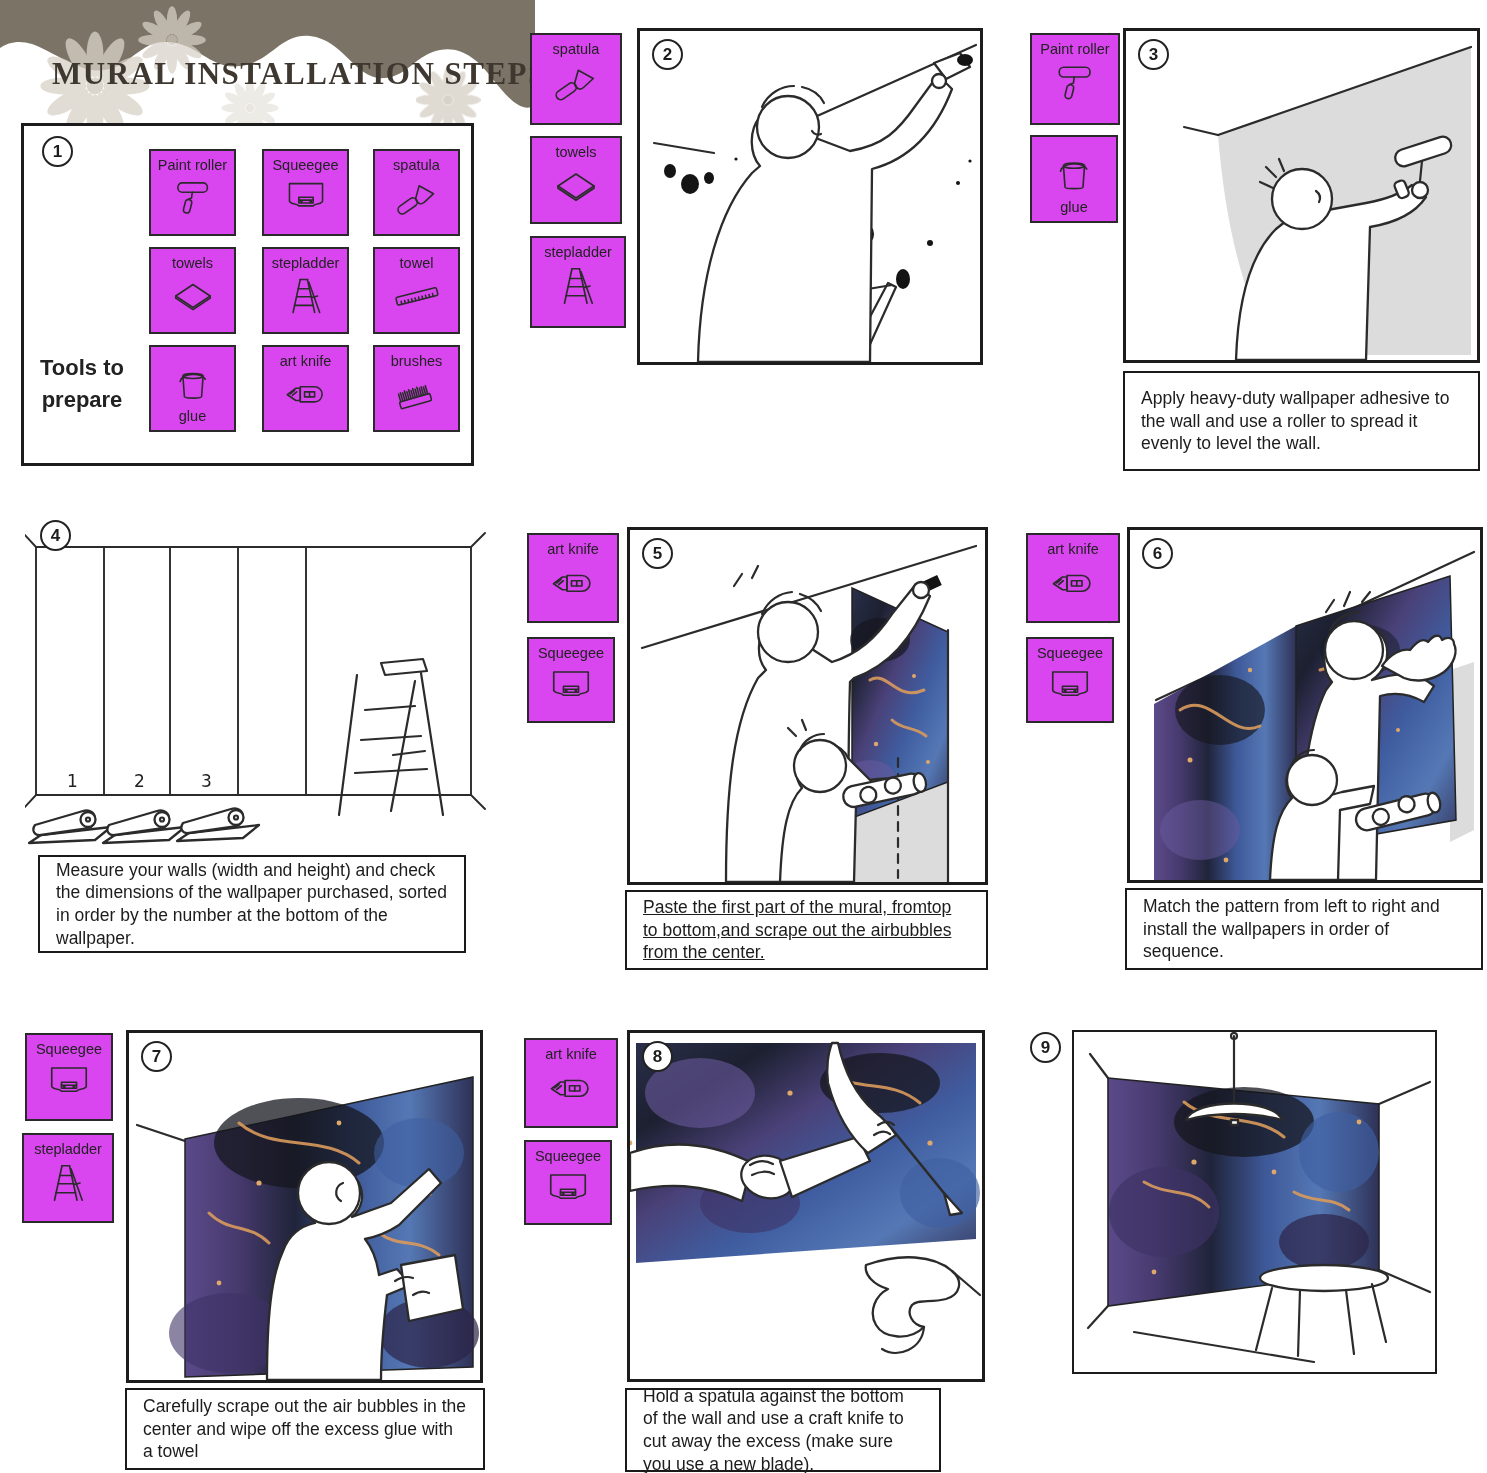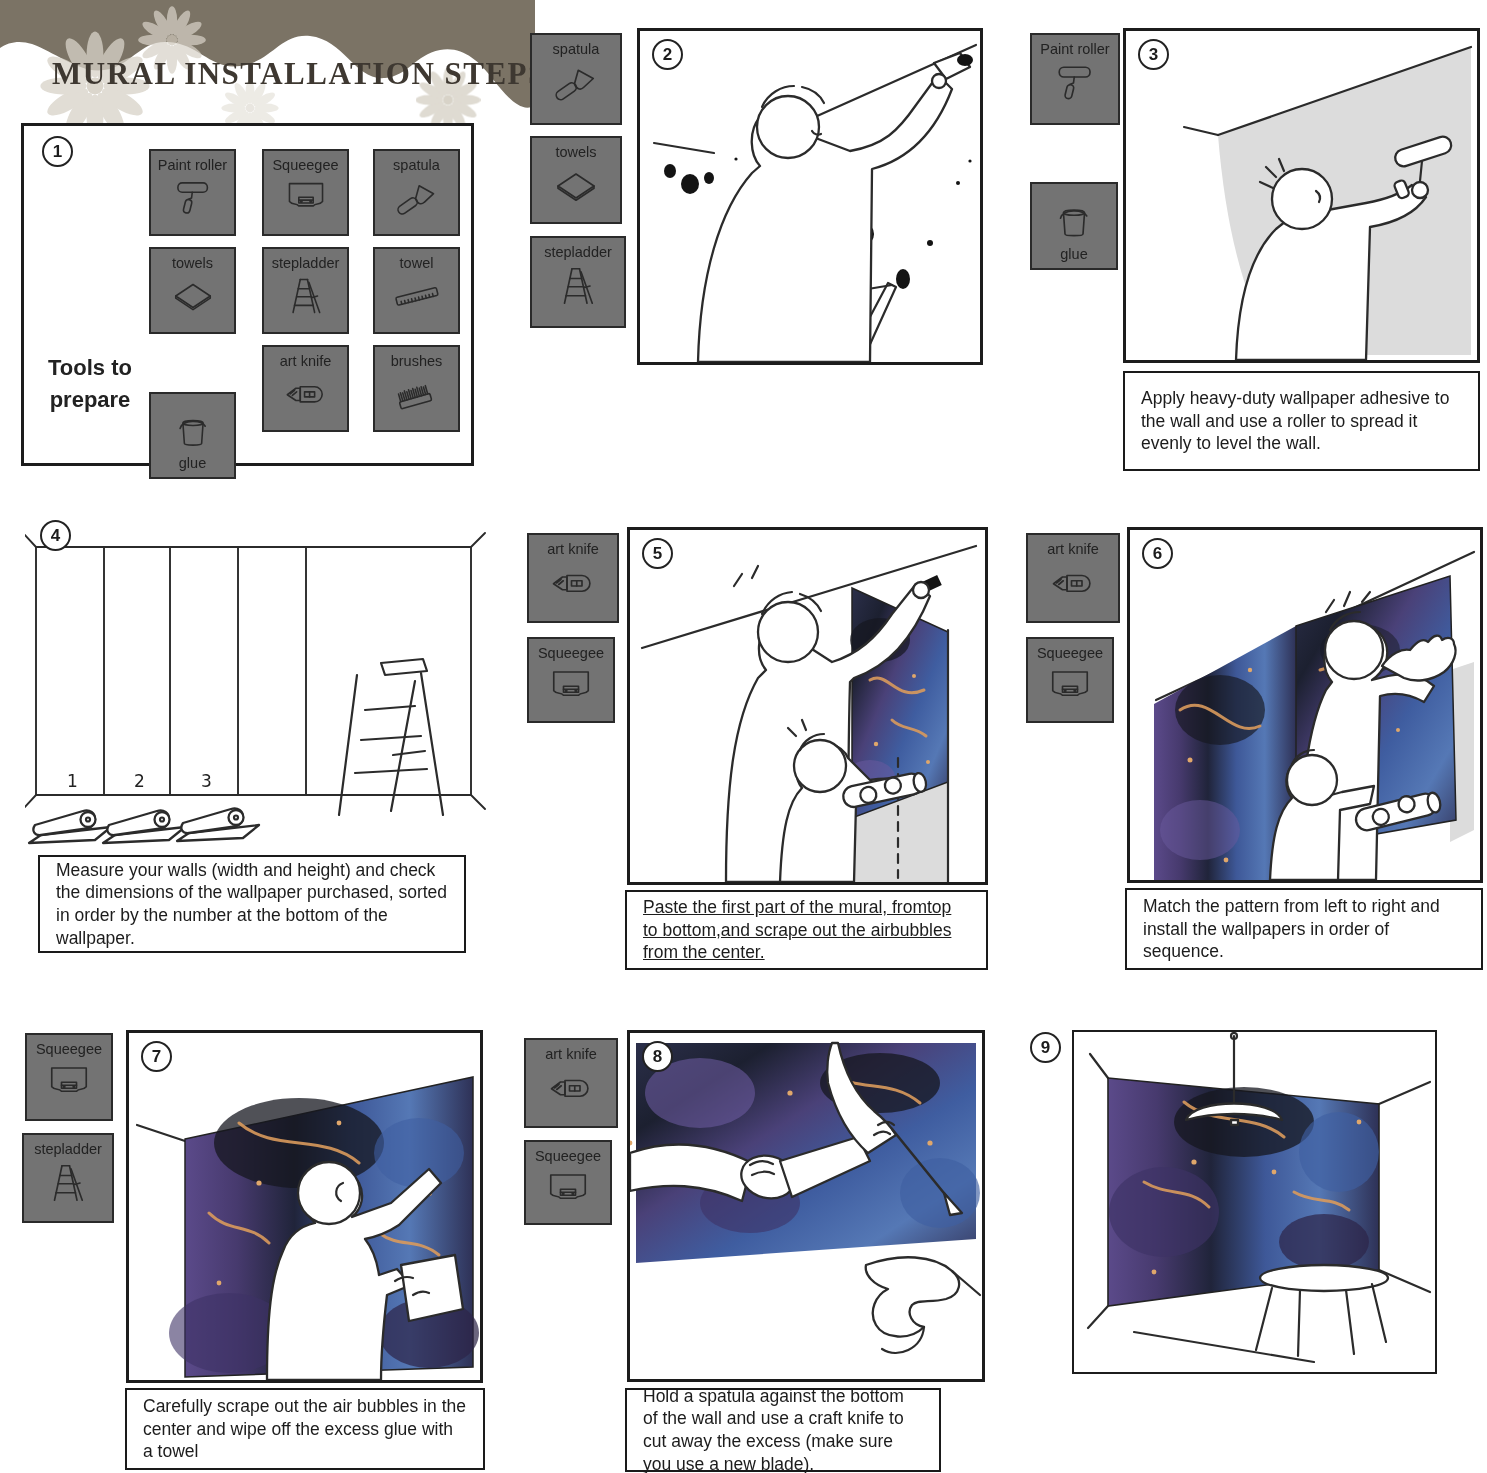--- a/index.html
+++ b/index.html
@@ -16,24 +16,24 @@
        display:flex;align-items:center;justify-content:center;font-size:17px;font-weight:600;
        background:#fff;z-index:5;}
   
   .panel{position:absolute;background:#fff;border:3px solid #1c1c1c;box-sizing:border-box;}
   .panel.thin{border-width:2px;}
   
   .cap{position:absolute;border:2.5px solid #1a1a1a;box-sizing:border-box;background:#fff;
        font-size:17.5px;line-height:1.3;padding:13px 16px;display:flex;align-items:center;}
   .cap.centered{text-align:center;justify-content:center;}
   
-  .toolbox{position:absolute;border:2px solid #2a2a2a;box-sizing:border-box;background:#737373;
+  .toolbox{position:absolute;border:2px solid #2a2a2a;box-sizing:border-box;background:#d946ef;
            display:flex;flex-direction:column;align-items:center;justify-content:flex-start;
            padding-top:6px;}
-  .toolbox.label-bottom{flex-direction:column-reverse;padding-top:2px;padding-bottom:6px;margin-top:47px;}
+  .toolbox.label-bottom{flex-direction:column-reverse;padding-top:2px;padding-bottom:6px;}
   .tool-label{font-size:14.5px;color:#222;white-space:nowrap;}
   .tool-ico{width:48px;height:48px;margin-top:2px;}
   .grid-box{width:87px;height:87px;}
   .grid-box .tool-ico{width:46px;height:46px;}
   .tools-title{position:absolute;left:30px;top:230px;width:110px;text-align:center;
                font-weight:700;font-size:22px;line-height:1.45;color:#222;}
   .illus{position:absolute;inset:0;width:100%;height:100%;}
   .ln{stroke:#2b2b2b;stroke-width:2.2;fill:none;stroke-linecap:round;stroke-linejoin:round;}
   .fig{stroke:#2b2b2b;stroke-width:2.3;fill:#fff;stroke-linecap:round;stroke-linejoin:round;}
   .blk{fill:#141414;stroke:none;}
@@ -163,21 +163,21 @@
       <use href="#flower" transform="translate(95,86) scale(2.1)" opacity=".85"></use>
       <use href="#flower" transform="translate(172,40) scale(1.3)" opacity=".8"></use>
       <use href="#flower" transform="translate(250,108) scale(1.1)" opacity=".5"></use>
       <use href="#flower" transform="translate(448,100) scale(1.25)" opacity=".9"></use>
     </g>
   </svg>
   <div class="title">MURAL INSTALLATION STEPS</div>
 
   <div class="panel" style="left:21px;top:123px;width:453px;height:343px;">
     <div class="num" style="left:18px;top:10px;">1</div>
-    <div class="tools-title" style="left:18px;top:226px;width:96px;">Tools to prepare</div>
+    <div class="tools-title" style="left:10px;top:226px;width:96px;">Tools to prepare</div>
 
     <div class="toolbox grid-box" style="left:125px;top:23px;">
       <span class="tool-label">Paint roller</span>
       <svg class="tool-ico">
           <use href="#i-paint-roller"></use>
         </svg>
     </div>
     <div class="toolbox grid-box" style="left:238px;top:23px;">
       <span class="tool-label">Squeegee</span>
       <svg class="tool-ico">

